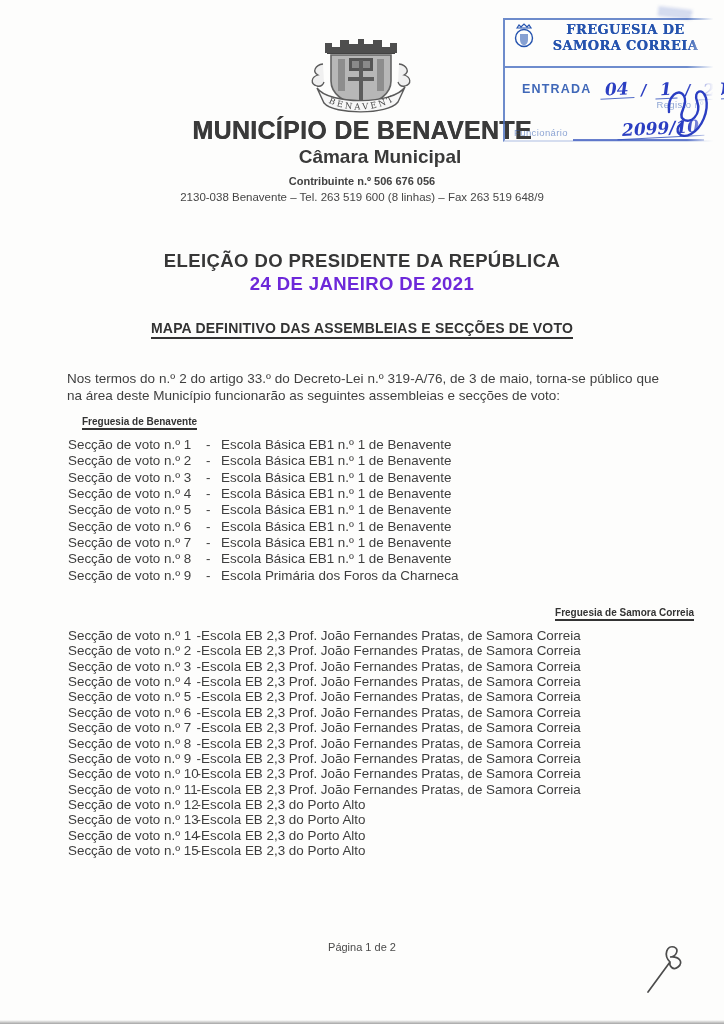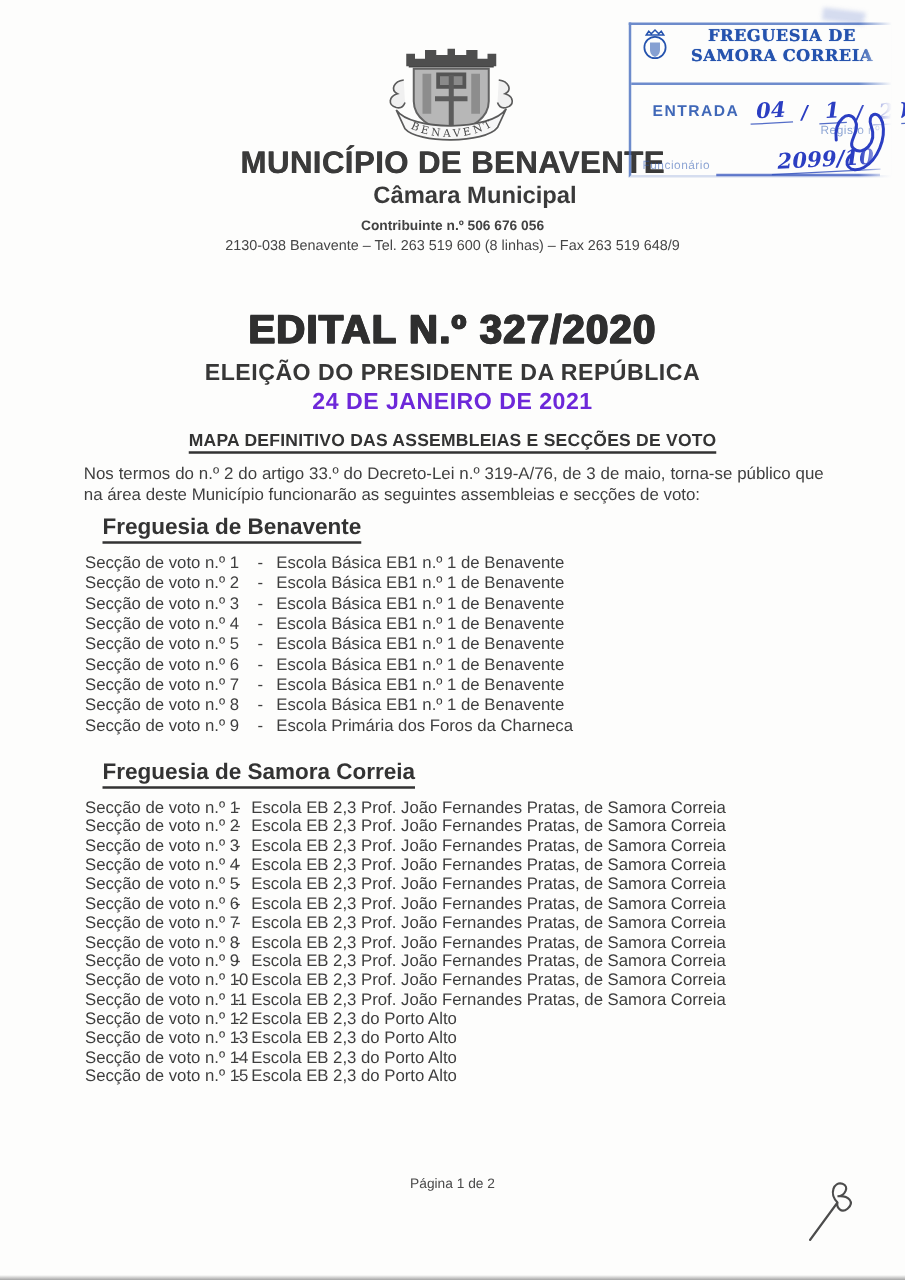--- a/index.html
+++ b/index.html
@@ -58,42 +58,42 @@
   .hdr-dept { font-size:19px; font-weight:bold; color:#3a3a3a; margin-top:1px;padding-left:36px; }
   .hdr-tax  { font-size:11px; font-weight:bold; color:#424242; margin-top:7px; }
   .hdr-contact { font-size:11.5px; color:#454545; margin-top:4px; }
 
   
   .titles { position:absolute; top:245px; left:0; width:100%; text-align:center; }
   .t-main { font-size:32px; font-weight:bold; color:#2f2f2f; letter-spacing:1px;
     -webkit-text-stroke:1.2px #2f2f2f; text-shadow:.8px 0 0 #2f2f2f, -.8px 0 0 #2f2f2f; }
   .t-sub1 { font-size:18.5px; font-weight:bold; color:#373737; margin-top:5px; letter-spacing:.4px; }
   .t-sub2 { font-size:18.5px; font-weight:bold; color:#6d28d9; margin-top:1px; letter-spacing:.4px; }
-  .t-sub3 { margin-top:12px; }
+  .t-sub3 { margin-top:24px; }
   .t-sub3 span { font-size:14px; font-weight:bold; color:#333;
     border-bottom:2px solid #333; padding-bottom:1px; letter-spacing:.2px; }
 
   
   .intro { position:absolute; top:356px; left:67px; width:592px;
     font-size:13.5px; line-height:17.5px; text-align:justify; color:#3f3f3f; }
 
   
   .sections { position:absolute; top:411px; left:68px; right:30px; }
   .freguesia-name { display:inline-block; margin:0 0 0 14px;
-    font-size:18px; font-weight:bold; color:#333;
+    font-size:10px; font-weight:bold; color:#333;
     border-bottom:2px solid #333; padding-bottom:1px; }
   .rows { margin-top:7px; }
   .row { display:flex; font-size:13.4px; color:#3e3e3e; white-space:nowrap; }
   .sec-0 .row { line-height:16.35px; }
   .sec-1 .row { line-height:15.35px; }
   .sec-0 .lbl { width:138px; }
   .sec-1 .lbl { width:120px; }
   .sec-0 .dash { width:15px; }
   .sec-1 .dash { width:13px; }
-  .sec-1 { display:block; margin-top:18px; }
+  .sec-1 { display:block; margin-top:18px;text-align:right; }
 
   
   .footer { position:absolute; top:941px; left:0; width:100%; text-align:center;
     font-size:11px; color:#4a4a4a; }
   .pen-mark { position:absolute; left:638px; top:938px; width:60px; height:60px; }
   .scan-edge { position:absolute; left:0; right:0; bottom:0; height:4px;
     background:linear-gradient(to bottom, rgba(120,120,120,0), rgba(105,105,105,.6)); }
 </style>
 </head>
 <body>
@@ -154,21 +154,20 @@
   <div class="smudge"></div>
 
   <div class="hdr">
     <div class="hdr-muni">MUNICÍPIO DE BENAVENTE</div>
     <div class="hdr-dept">Câmara Municipal</div>
     <div class="hdr-tax">Contribuinte n.º 506 676 056</div>
     <div class="hdr-contact">2130-038 Benavente – Tel. 263 519 600 (8 linhas) – Fax 263 519 648/9</div>
   </div>
 
   <div class="titles">
-    <div class="t-main">EDITAL N.º 327/2020</div>
     <div class="t-sub1">ELEIÇÃO DO PRESIDENTE DA REPÚBLICA</div>
     <div class="t-sub2">24 DE JANEIRO DE 2021</div>
     <div class="t-sub3"><span>MAPA DEFINITIVO DAS ASSEMBLEIAS E SECÇÕES DE VOTO</span></div>
   </div>
 
   <p class="intro">Nos termos do n.º 2 do artigo 33.º do Decreto-Lei n.º 319-A/76, de 3 de maio, torna-se público que na área deste Município funcionarão as seguintes assembleias e secções de voto:</p>
 
   <div class="sections" id="sections-root">
   <section class="freguesia sec-0">
     <h3 class="freguesia-name">Freguesia de Benavente</h3>

